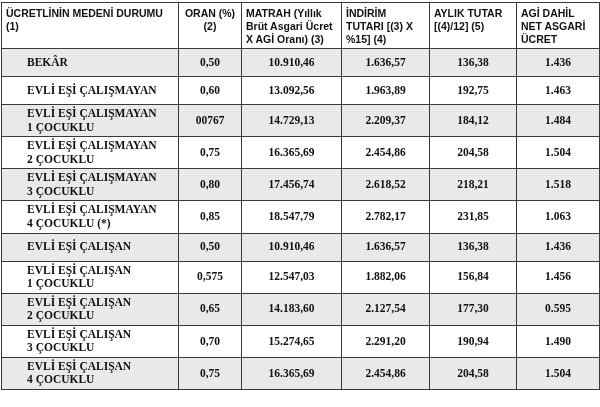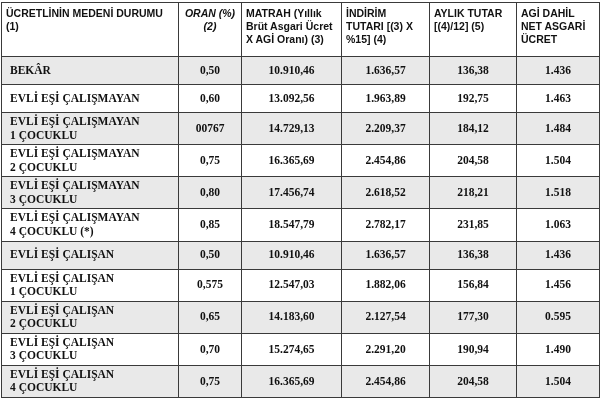--- a/index.html
+++ b/index.html
@@ -40,38 +40,37 @@
     line-height: 1.18;
     padding: 2px 4px;
     box-sizing: border-box;
     color: #111111;
   }
   table.agi thead th {
     font-family: "Liberation Sans", sans-serif;
     font-weight: bold;
     font-size: 10.5px;
     line-height: 1.22;
-    height: 54px;
+    height: 46px;
     vertical-align: top;
     padding-top: 4px;
     background: #ffffff;
     text-align: left;
   }
   table.agi thead th.num {
     text-align: center;
-    font-style: italic;
   }
   table.agi tbody td {
     font-family: "Liberation Serif", serif;
     font-weight: bold;
     height: 28px;
   }
   table.agi tbody td.label {
     text-align: left;
-    padding-left: 8px;
+    padding-left: 25px;
     white-space: pre-line;
     font-size: 11.5px;
   }
   table.agi tbody td.val {
     text-align: center;
     margin-top: 18px;
   }
   table.agi tbody tr.shade td {
     background: #e9e9e9;
   }

